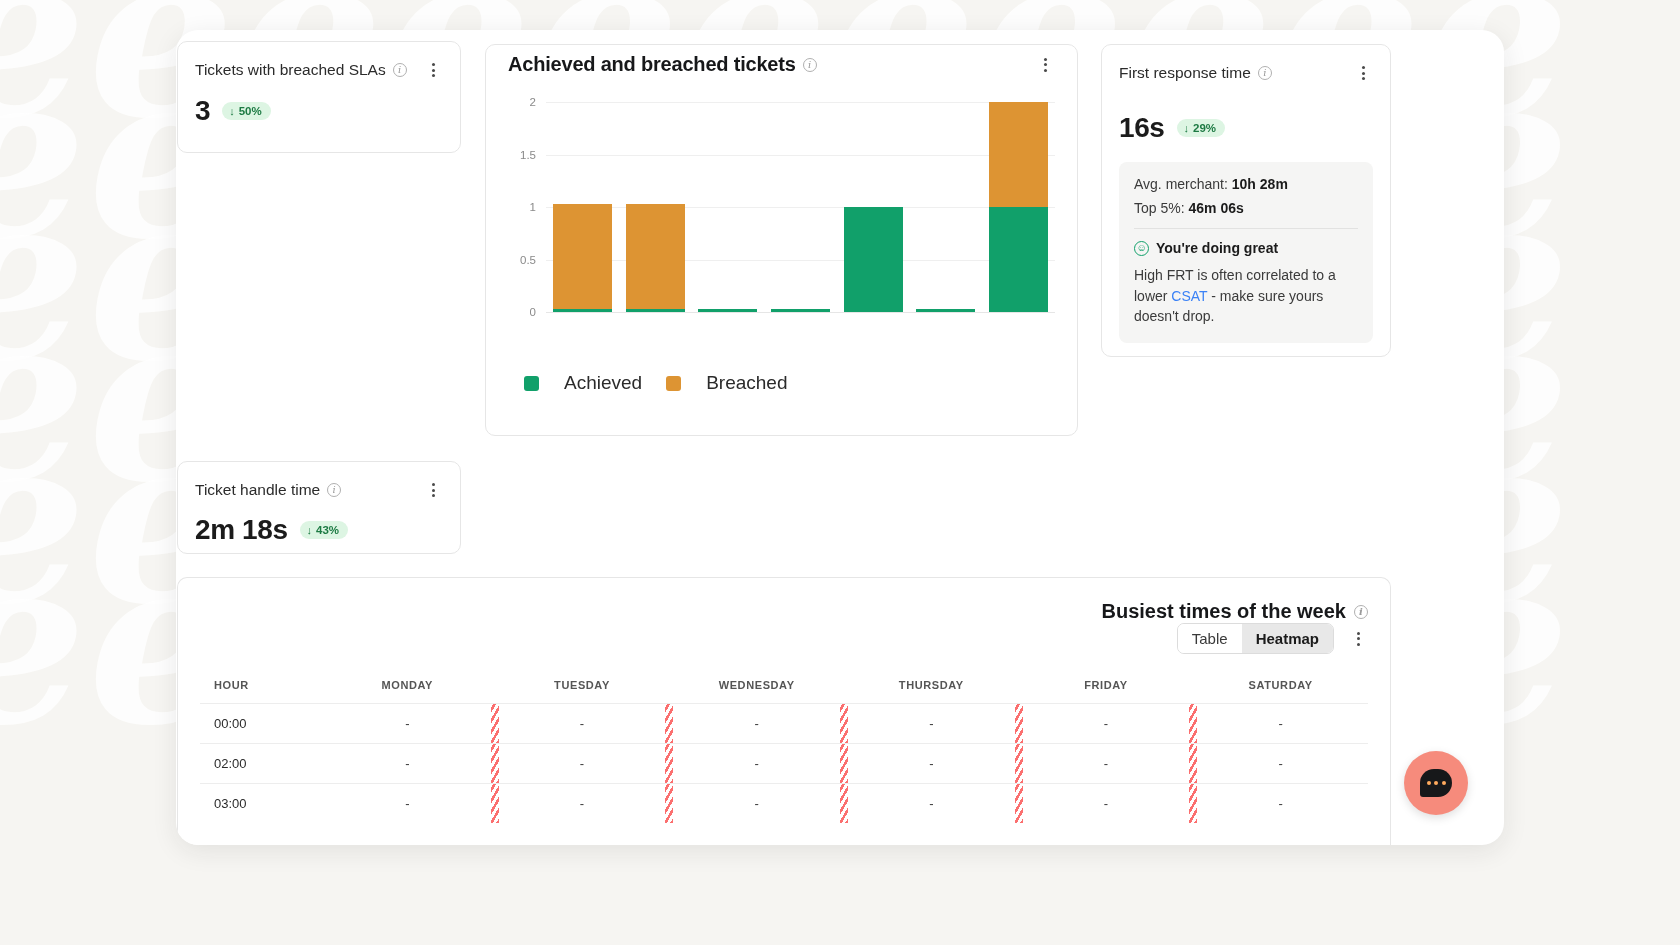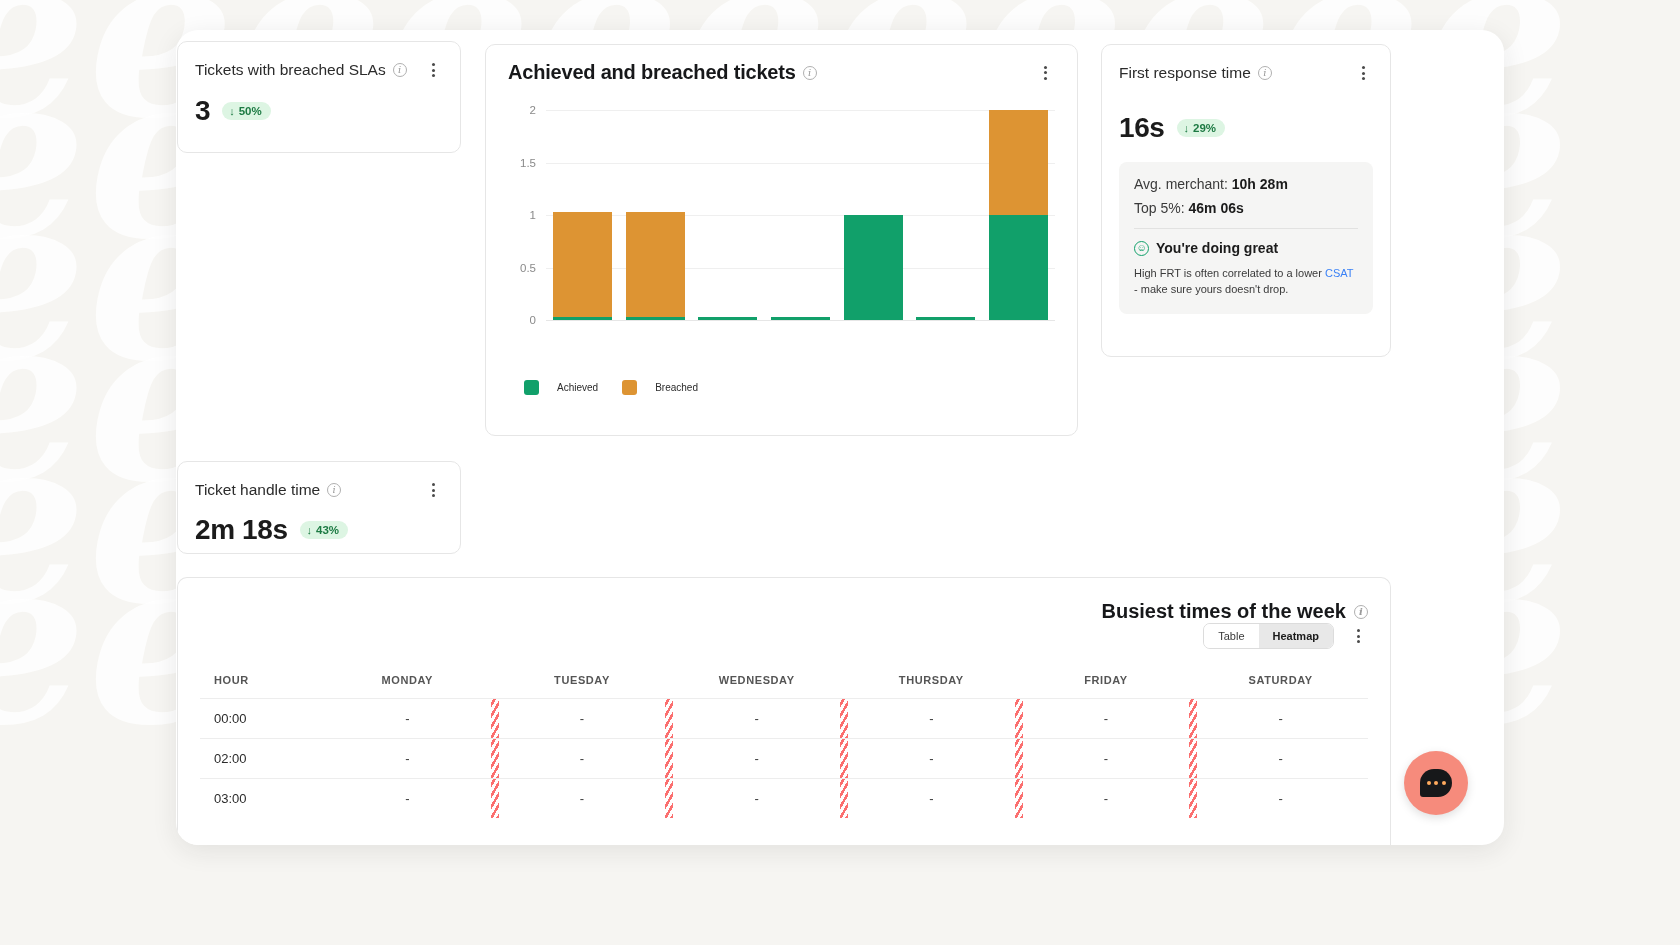--- a/index.html
+++ b/index.html
@@ -90,21 +90,21 @@
     padding: 3px 9px 3px 7px;
     font-size: 11.5px; font-weight: 700;
   }
   .delta .arrow { font-size: 11px; }
 
   
   #card-breached { left: 1px; top: 11px; width: 284px; height: 112px; padding: 18px 17px; }
   #card-breached .metric-row { margin-top: 15px; }
 
   
-  #card-chart { left: 309px; top: 14px; width: 593px; height: 392px; padding: 16px 22px 12px; }
+  #card-chart { left: 309px; top: 14px; width: 593px; height: 392px; padding: 8px 22px 12px; }
   #card-chart .chart-title { font-size: 20px; font-weight: 700; color: #17181a; letter-spacing: -.2px; }
 
   .plot-wrap { position: relative; margin-top: 26px; height: 232px; }
   .y-axis { position: absolute; left: 0; top: 0; width: 34px; height: 210px; }
   .y-tick {
     position: absolute; right: 6px;
     font-size: 11.5px; color: #8a8a8a;
     transform: translateY(-50%);
   }
   .grid-area {
@@ -121,21 +121,21 @@
   .seg-breached { background: #dd9433; width: 100%; }
   .seg-achieved { background: #11a06a; width: 100%; }
 
   .x-labels {
     position: absolute; left: 38px; right: 0; top: 216px;
     display: flex;
   }
   .x-slot { flex: 1; text-align: center; font-size: 12px; color: #6f6f6f; }
 
   .legend { display: flex; gap: 24px; align-items: center; margin-top: 38px; margin-left: 16px; }
-  .legend-item { display: flex; align-items: center; gap: 18px; font-size: 10px; color: #2b2b2b; }
+  .legend-item { display: flex; align-items: center; gap: 25px; font-size: 19px; color: #2b2b2b; }
   .swatch { width: 15px; height: 15px; border-radius: 3px; }
 
   
   #card-frt { left: 925px; top: 14px; width: 290px; height: 313px; padding: 18px 17px; }
   #card-frt .metric-row { margin-top: 29px; }
   .frt-box {
     margin-top: 18px;
     background: #f5f5f4;
     border-radius: 8px;
     padding: 14px 15px 16px;
@@ -143,38 +143,38 @@
   .frt-line { font-size: 14px; color: #3a3a3a; margin-bottom: 8px; }
   .frt-line b { color: #1b1b1b; font-weight: 700; }
   .frt-div { height: 1px; background: #e2e2e1; margin: 12px 0 11px; }
   .frt-good { display: flex; align-items: center; gap: 7px; font-size: 14px; font-weight: 700; color: #1b1b1b; }
   .smiley {
     width: 15px; height: 15px; border-radius: 50%;
     border: 1.4px solid #11a06a; color: #11a06a;
     font-size: 10px; line-height: 12px; text-align: center;
     flex: none;
   }
-  .frt-note { margin-top: 9px; font-size: 11px; line-height: 1.48; color: #3a3a3a; }
+  .frt-note { margin-top: 9px; font-size: 14px; line-height: 1.48; color: #3a3a3a; }
   .frt-note a { color: #3b82f6; text-decoration: none; }
 
   
   #card-handle { left: 1px; top: 431px; width: 284px; height: 93px; padding: 18px 17px; }
   #card-handle .metric-row { margin-top: 14px; }
 
   
   #card-busy { left: 1px; top: 547px; width: 1214px; height: 268px; padding: 22px 22px 0; border-bottom: none;
                border-bottom-left-radius: 0; border-bottom-right-radius: 0; }
   .busy-head { display: flex; align-items: flex-end; justify-content: space-between; flex-direction: column; }
   .busy-title { font-size: 20px; font-weight: 700; color: #17181a; display: flex; align-items: center; gap: 8px; }
   .busy-controls { display: flex; align-items: center; gap: 14px; }
   .seg-toggle {
     display: flex; border: 1px solid #dcdcdc; border-radius: 7px;
     overflow: hidden; background: #fff;
   }
-  .seg-btn { padding: 6px 14px; font-size: 11px; color: #3a3a3a; cursor: pointer; background: #fff; }
+  .seg-btn { padding: 6px 14px; font-size: 15px; color: #3a3a3a; cursor: pointer; background: #fff; }
   .seg-btn.active { background: #e8e8e8; font-weight: 600; color: #1b1b1b; }
 
   .busy-legend { display: flex; align-items: center; gap: 11px; margin-top: 23px; font-size: 13px; color: #2b2b2b; }
   .grad { display: flex; margin: 0 2px; }
   .grad span { width: 23px; height: 14px; display: block; }
   .hatch-sw {
     width: 17px; height: 14px; margin-left: 14px;
     background: repeating-linear-gradient(-60deg, #fb6f6f 0 2.5px, #fff 2.5px 5.5px);
   }
 

